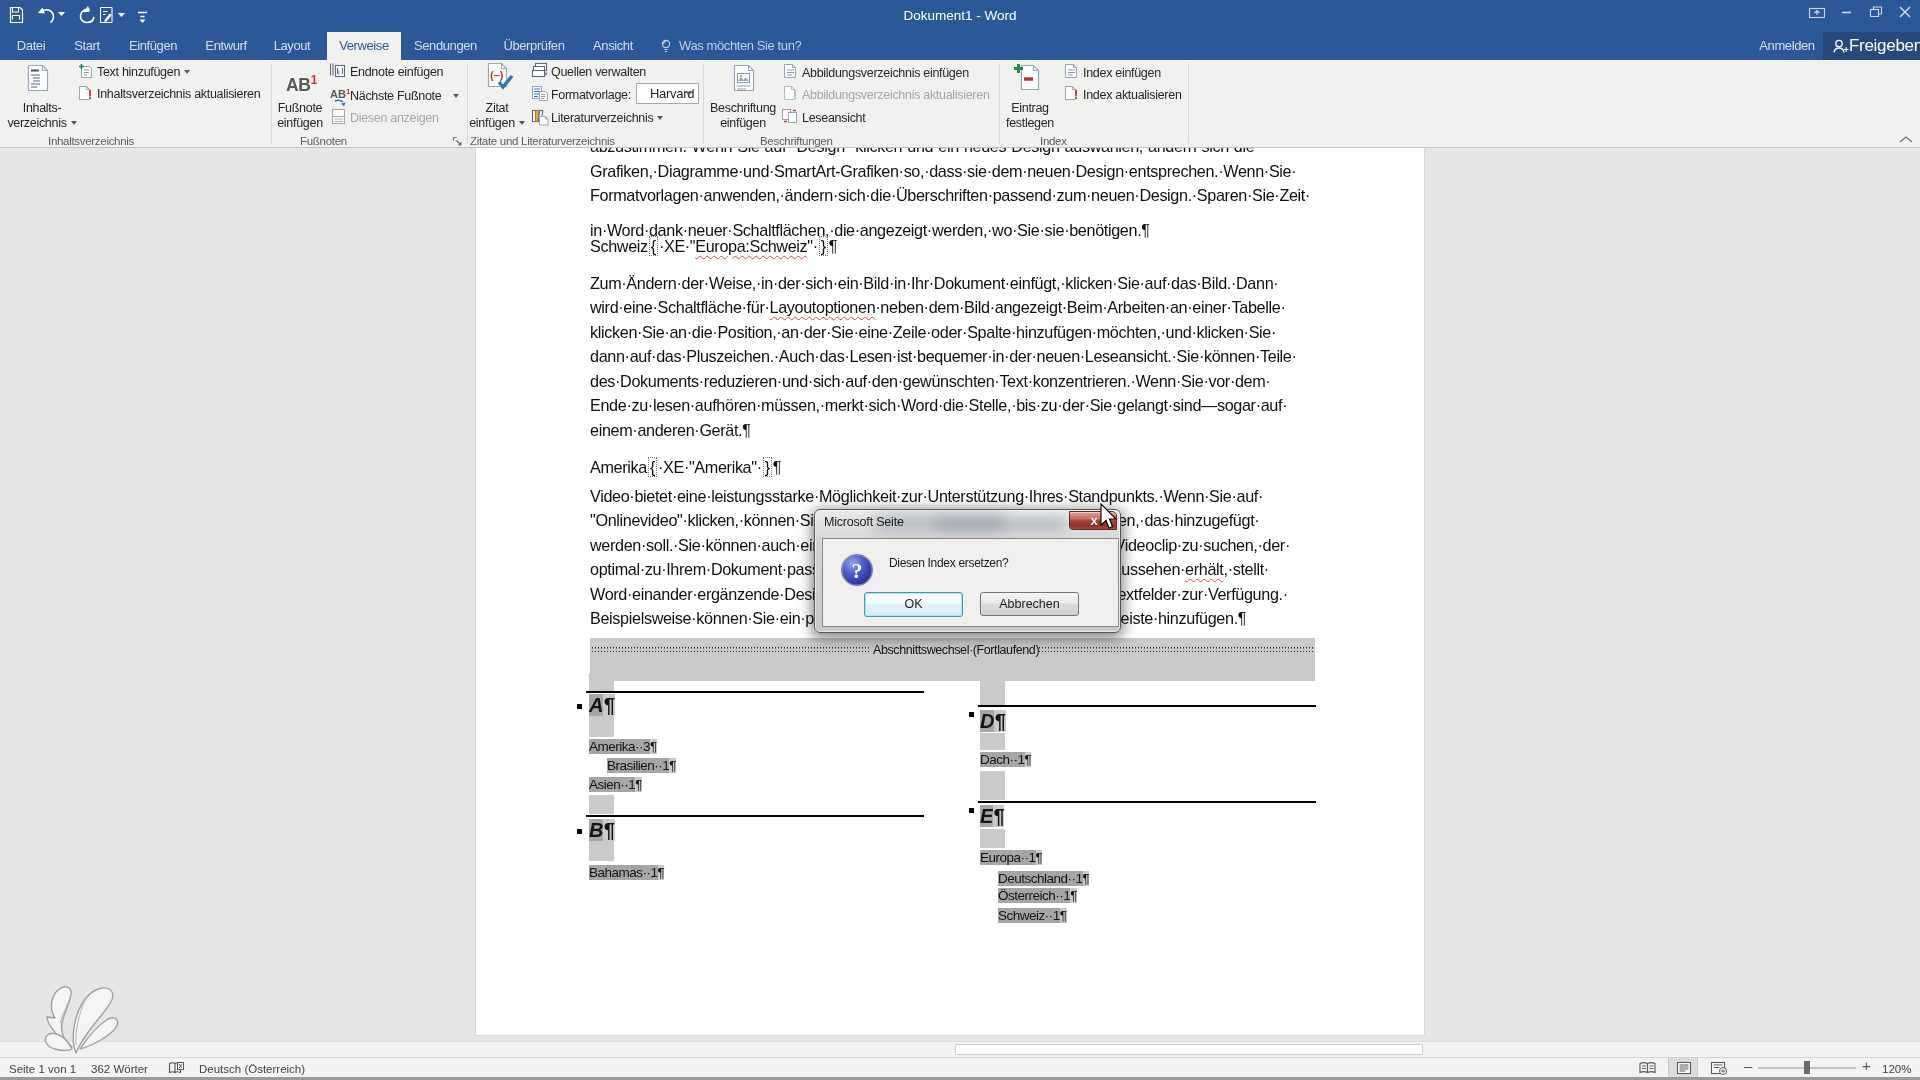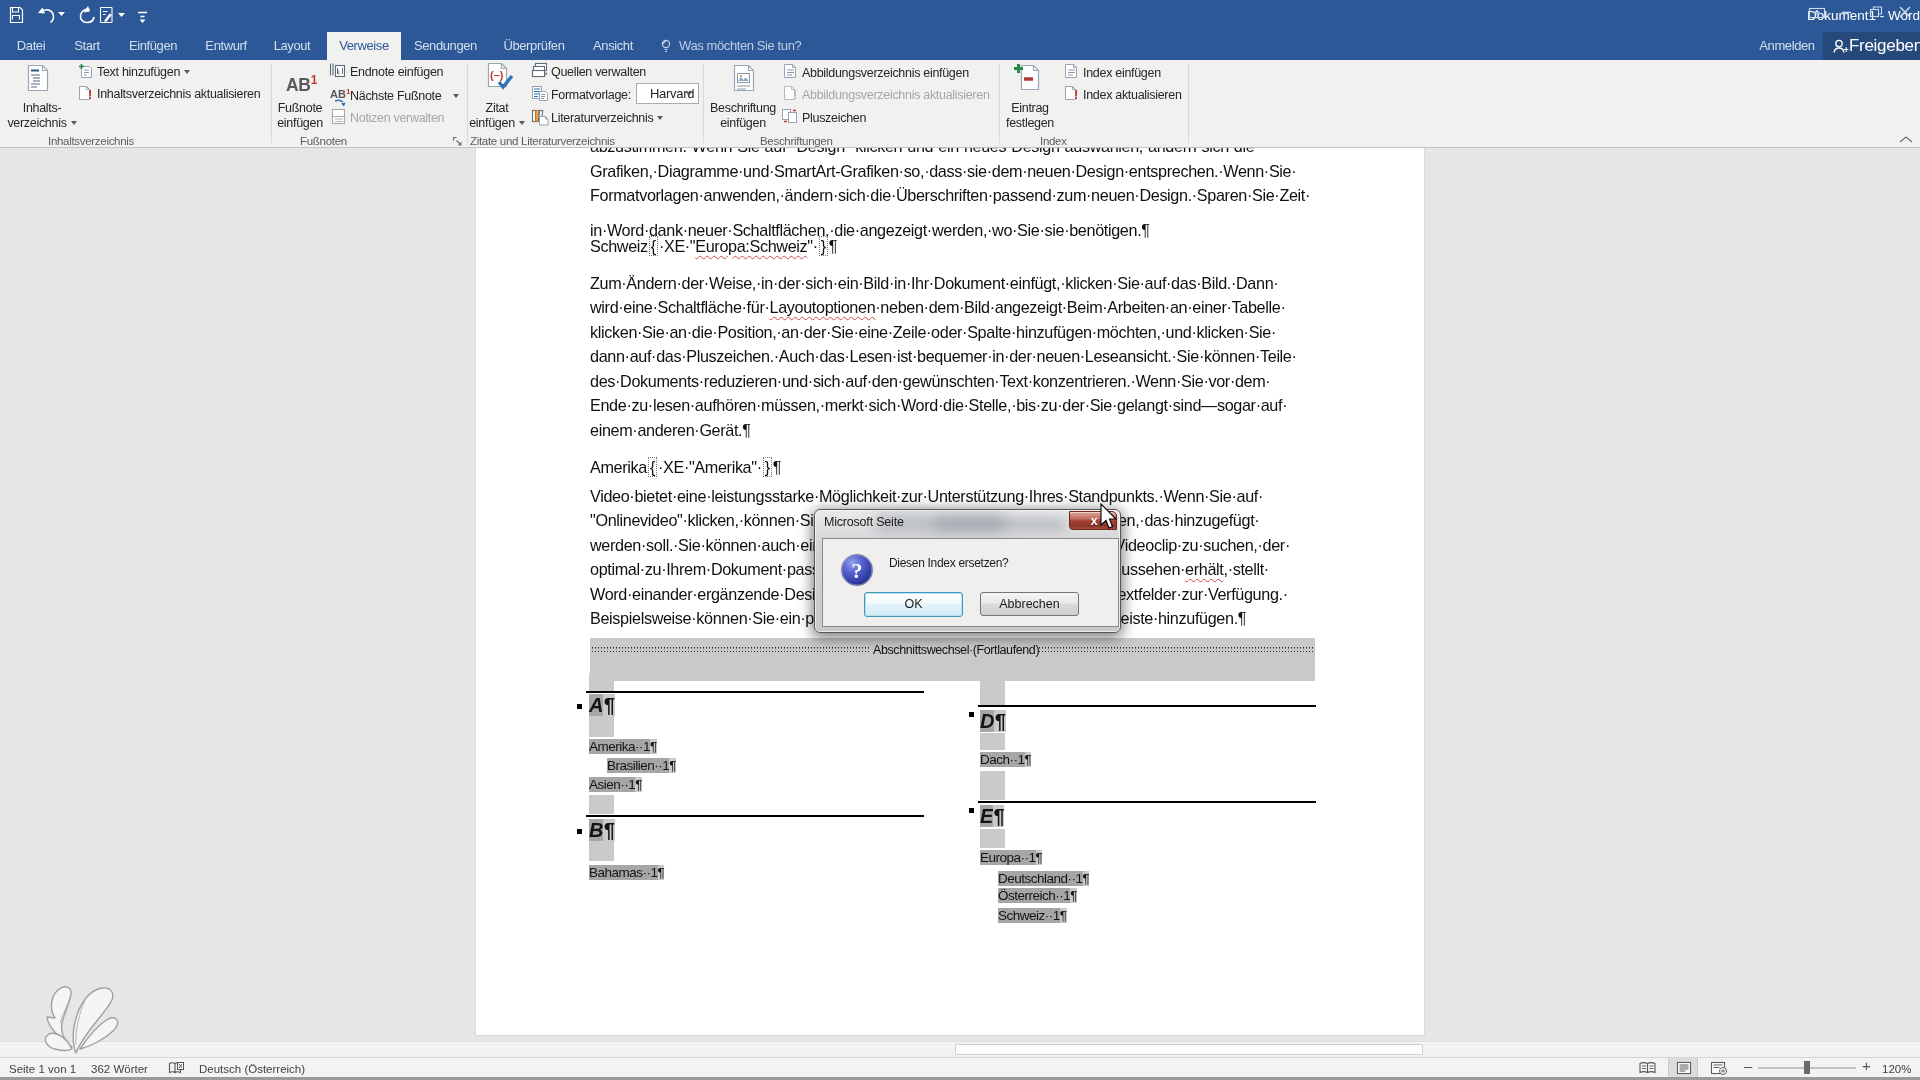--- a/index.html
+++ b/index.html
@@ -49,21 +49,21 @@
    <rect x="92.5" y="3.5" width="11.5" height="15" rx="0.5"></rect>
    <path d="M95 7.5h4.5M95 10.5h2.5"></path>
   </g>
   <path d="M96.8 15.8l4.8-6.3 2.1 1.5-4.8 6.3-2.6 .7z" fill="#fff"></path>
   <path d="M110 9h7l-3.5 4z" fill="#fff"></path>
   <g stroke="#fff" stroke-width="1.4">
    <path d="M130 8.5h9M132.5 12.5h4"></path>
   </g>
   <path d="M131.5 15.5h6l-3 3.5z" fill="#fff"></path>
  </svg>
- <div class="abs" style="left:0;top:0;width:1920px;height:32px;text-align:right;line-height:32px;color:#fff;font-size:13.5px">Dokument1 - Word</div>
+ <div class="abs" style="left:0;top:0;width:1920px;height:32px;text-align:center;line-height:32px;color:#fff;font-size:13.5px">Dokument1 - Word</div>
  <svg class="abs" style="left:1800px;top:0" width="120" height="32" viewBox="0 0 120 32">
   <g stroke="#cdd8e8" fill="none" stroke-width="1.1">
    <rect x="9.5" y="8.5" width="15" height="9"></rect>
    <path d="M17 15v-4m-2.5 2l2.5-2.5 2.5 2.5" stroke-width="1.2"></path>
    <path d="M42 12.5h9" stroke-width="1.6"></path>
    <rect x="70.5" y="9.5" width="8" height="7"></rect>
    <path d="M73.5 9.5v-2.5h8v7h-2.5"></path>
    <path d="M100 7l10 10m0-10l-10 10" stroke-width="1.5"></path>
   </g>
  </svg>
@@ -155,21 +155,21 @@
  </svg>
  <div class="rtext" style="left:350px;top:27px">Nächste Fußnote</div>
  <div class="caret abs" style="left:449px;top:34px"></div>
  <svg class="abs" style="left:331px;top:48px" width="15" height="17" viewBox="0 0 15 17">
   <rect x="1.5" y="1.5" width="12" height="14" fill="#fdfdfd" stroke="#a9a9a9" stroke-width="1.1"></rect>
   <path d="M1.5 8.5h12" stroke="#a9a9a9" stroke-width="1"></path>
   <g stroke="#b3b3b3" stroke-width="1">
         <path d="M4 11h8M4 13.5h8"></path>
       </g>
  </svg>
- <div class="rtext" style="left:350px;top:49px;color:#a6a6a6">Notizen verwalten</div>
+ <div class="rtext" style="left:350px;top:49px;color:#a6a6a6">Diesen anzeigen</div>
  <svg class="abs" style="left:452px;top:76px" width="11" height="11" viewBox="0 0 11 11">
   <g stroke="#717171" fill="none" stroke-width="1.2">
    <path d="M1.5 3.5v-2h2M9.5 3.5v-2h-2" opacity="0"></path>
    <path d="M1.5 4.5v-3h3"></path>
    <path d="M4.5 4.5l4 4"></path>
   </g>
   <path d="M9.5 9.5h-4l4-4z" fill="#717171"></path>
  </svg>
 
  <svg class="abs" style="left:486px;top:2px" width="30" height="30" viewBox="0 0 30 30">
@@ -234,21 +234,21 @@
   <path d="M1.5 1.5h7l3 3v10h-10z" fill="#fdfdfd" stroke="#b9b9b9" stroke-width="1"></path>
   <path d="M8.5 1.5v3h3" fill="none" stroke="#b9b9b9" stroke-width="1"></path>
   <text x="10" y="14" font-size="13" font-weight="bold" fill="#b9b9b9">!</text>
  </svg>
  <div class="rtext" style="left:802px;top:26px;color:#a6a6a6">Abbildungsverzeichnis aktualisieren</div>
  <svg class="abs" style="left:781px;top:48px" width="18" height="17" viewBox="0 0 18 17">
   <rect x="1.5" y="1.5" width="8" height="10" fill="#fff" stroke="#98a3b3" stroke-width="1"></rect>
   <rect x="7.5" y="4.5" width="8" height="10" fill="#fff" stroke="#98a3b3" stroke-width="1"></rect>
   <path d="M3 13.5h3M12 2.5h3" stroke="#c0392b" stroke-width="1.4"></path>
  </svg>
- <div class="rtext" style="left:802px;top:49px">Pluszeichen</div>
+ <div class="rtext" style="left:802px;top:49px">Leseansicht</div>
 
  <svg class="abs" style="left:1012px;top:2px" width="30" height="31" viewBox="0 0 30 31">
   <path d="M9.5 3.5h12l5 5v19h-17z" fill="#fff" stroke="#9aa5b5" stroke-width="1.2"></path>
   <path d="M21.5 3.5v5h5" fill="none" stroke="#9aa5b5" stroke-width="1.2"></path>
   <path d="M2 6.5h9M6.5 2v9" stroke="#27874f" stroke-width="3"></path>
   <path d="M12 17h9" stroke="#b03434" stroke-width="3.4"></path>
  </svg>
  <div class="bigtext" style="left:990px;top:41px;width:80px">Eintrag</div>
  <div class="bigtext" style="left:990px;top:56px;width:80px">festlegen</div>
  <svg class="abs" style="left:1064px;top:3px" width="15" height="16" viewBox="0 0 15 16">
@@ -307,21 +307,21 @@
   <div class="strip" style="left:589px;top:692px;height:21px"></div>
 
   <div class="strip" style="left:980px;top:525px;height:32px"></div>
   <div class="strip" style="left:980px;top:585px;height:17px"></div>
   <div class="strip" style="left:980px;top:623px;height:29px"></div>
   <div class="strip" style="left:980px;top:681px;height:19px"></div>
 
   <div class="rule" style="left:586px;top:543px;width:338px"></div>
   <div class="sq" style="left:577px;top:556px"></div>
   <div class="ih" style="left:589px;top:545px"><span class="dk">A</span><span class="lt">¶</span></div>
-  <div class="ie" style="left:589px;top:589px"><span class="dk">Amerika··1</span><span class="lt">¶</span></div>
+  <div class="ie" style="left:589px;top:589px"><span class="dk">Amerika··3</span><span class="lt">¶</span></div>
   <div class="ie" style="left:607px;top:608.2px"><span class="dk">Brasilien··1</span><span class="lt">¶</span></div>
   <div class="ie" style="left:589px;top:627.4px"><span class="dk">Asien··1</span><span class="lt">¶</span></div>
   <div class="rule" style="left:586px;top:667px;width:338px"></div>
   <div class="sq" style="left:577px;top:681px"></div>
   <div class="ih" style="left:589px;top:670px"><span class="dk">B</span><span class="lt">¶</span></div>
   <div class="ie" style="left:589px;top:715px"><span class="dk">Bahamas··1</span><span class="lt">¶</span></div>
 
   <div class="rule" style="left:978px;top:557px;width:338px"></div>
   <div class="sq" style="left:969px;top:564px"></div>
   <div class="ih" style="left:980px;top:561px"><span class="dk">D</span><span class="lt">¶</span></div>

